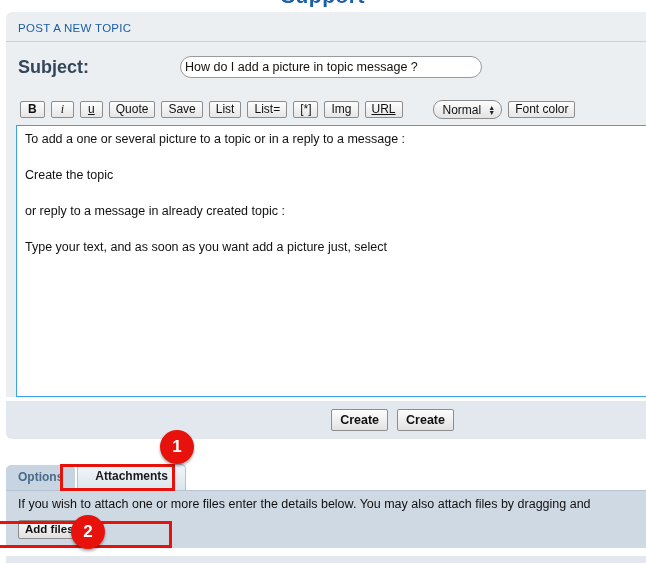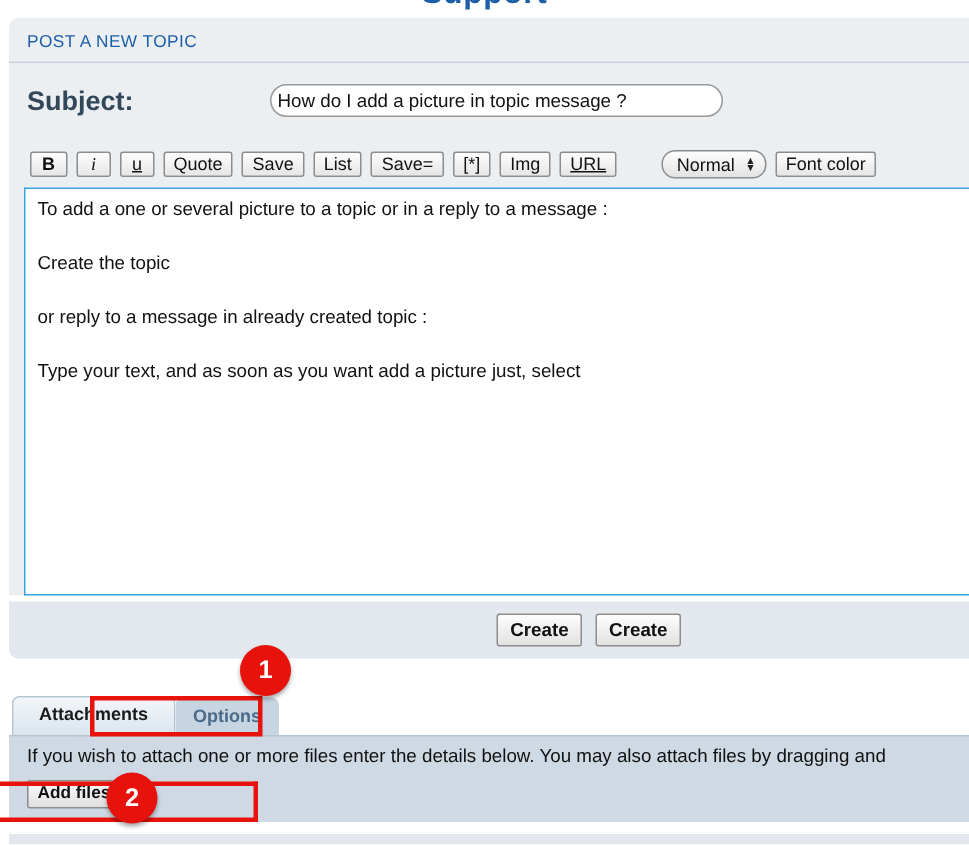--- a/index.html
+++ b/index.html
@@ -289,21 +289,21 @@
       <input class="subject-input" type="text" value="How do I add a picture in topic message ?" style="">
     </div>
 
     <div class="toolbar">
       <div class="tbtn b">B</div>
       <div class="tbtn i">i</div>
       <div class="tbtn u">u</div>
       <div class="tbtn">Quote</div>
       <div class="tbtn">Save</div>
       <div class="tbtn">List</div>
-      <div class="tbtn">Save=</div>
+      <div class="tbtn">List=</div>
       <div class="tbtn">[*]</div>
       <div class="tbtn">Img</div>
       <div class="tbtn url">URL</div>
       <div class="tselect">
         <span>Normal</span>
         <span class="arrows">
           <span>▲</span>
             <span>▼</span>
         </span>
       </div>
@@ -319,22 +319,22 @@
       </div>
     </div>
   </div>
 
   <div class="actions-panel">
     <div class="abtn">Create</div>
     <div class="abtn">Create</div>
   </div>
 
   <div class="tabs">
+    <div class="tab">Options</div>
     <div class="tab active">Attachments</div>
-    <div class="tab">Options</div>
   </div>
 
   <div class="attach-panel">
     <div class="attach-text">If you wish to attach one or more files enter the details below. You may also attach files by dragging and</div>
     <div class="addfiles-row">
       <span class="addfiles-btn">Add files</span>
     </div>
   </div>
 
   <div class="bottom-strip"></div>

